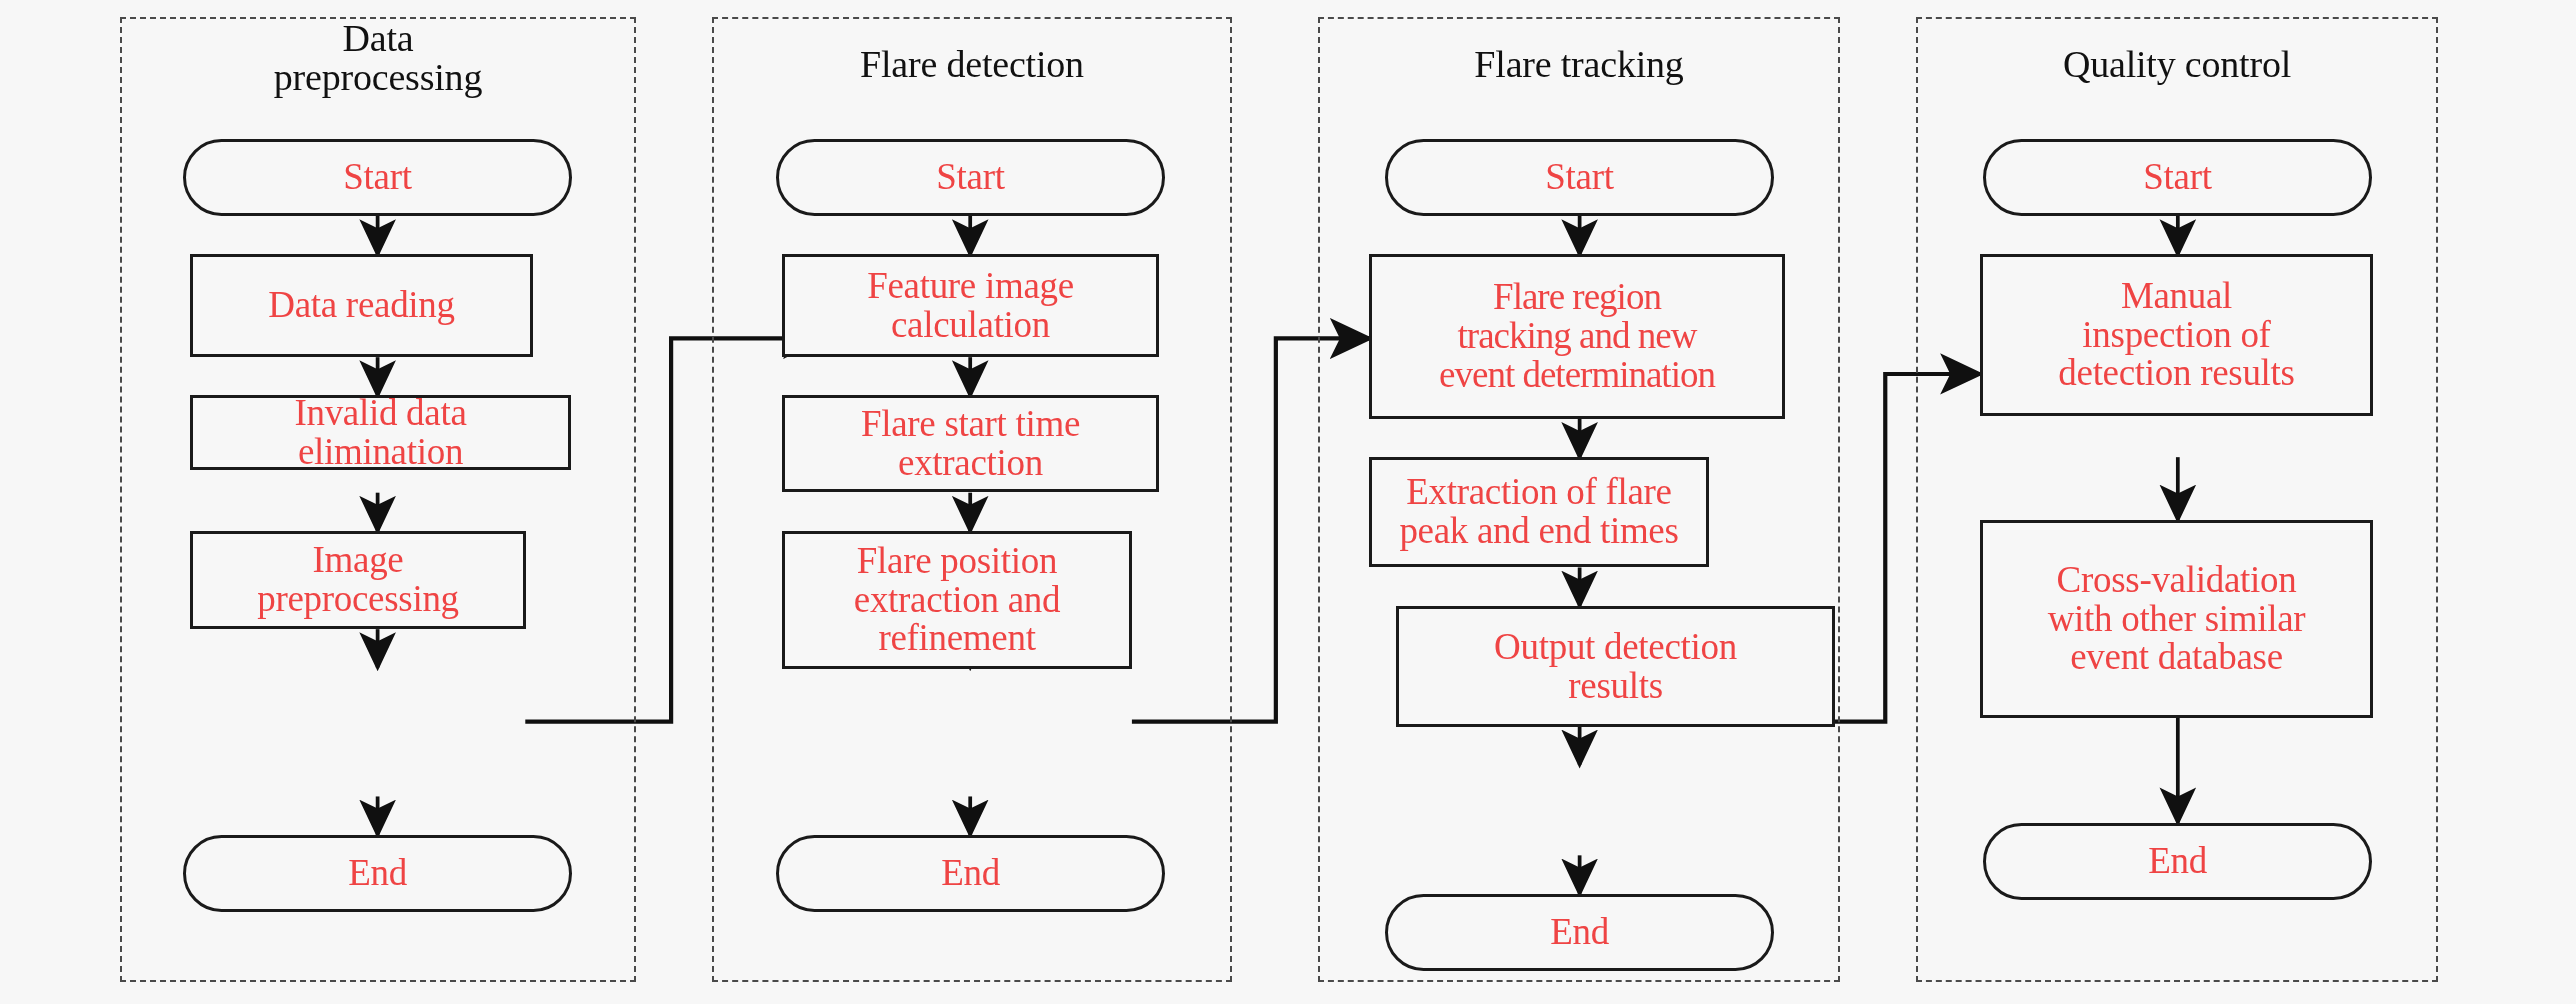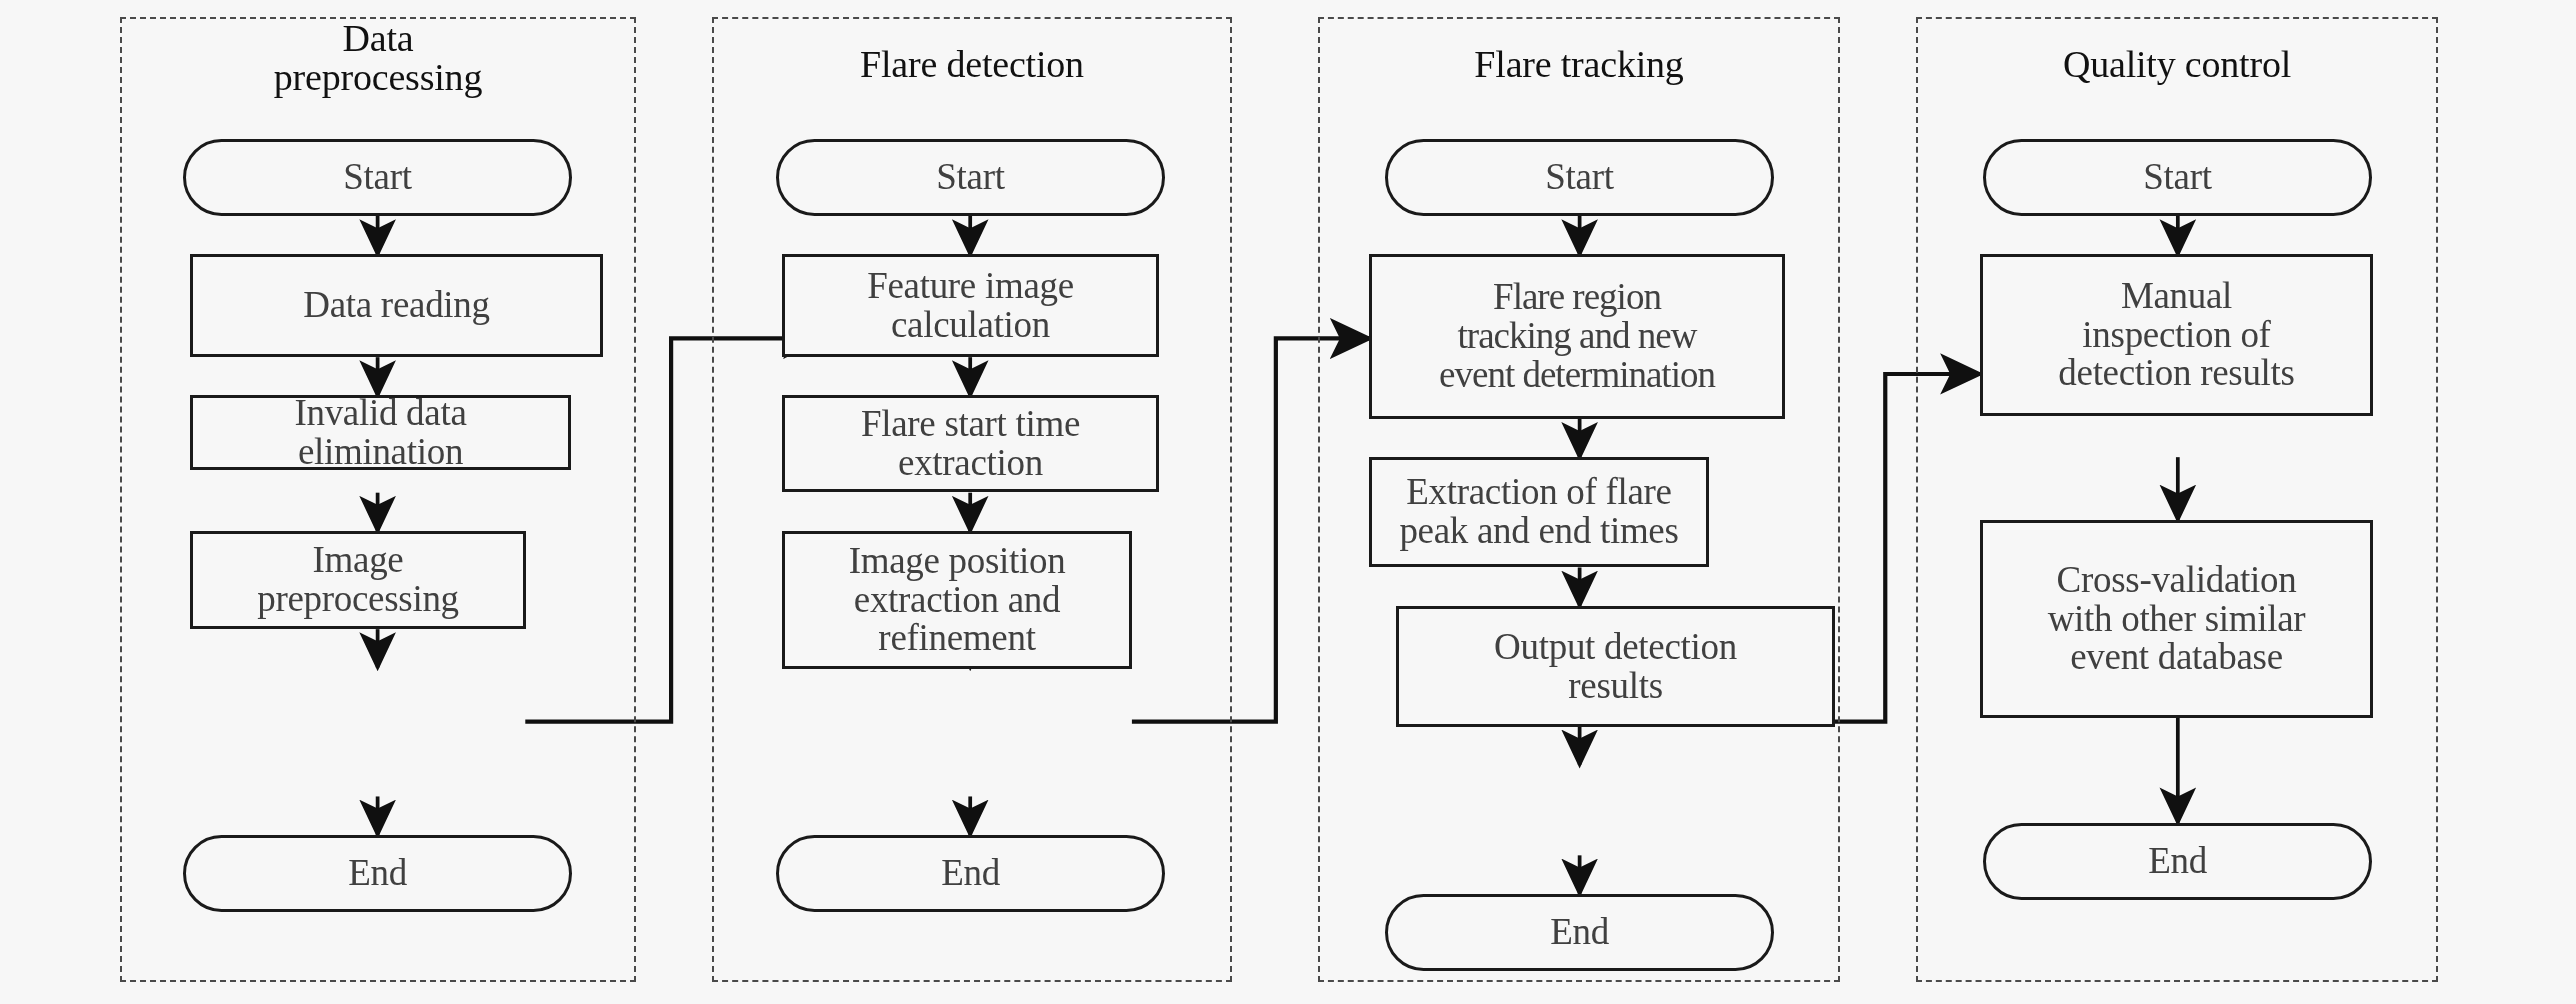--- a/index.html
+++ b/index.html
@@ -30,21 +30,21 @@
     white-space: pre-line;
     letter-spacing: -0.2px;
   }
   .node {
     position: absolute;
     box-sizing: border-box;
     display: flex;
     align-items: center;
     justify-content: center;
     text-align: center;
-    color: #404040;
+    color: #ef4444;
     font-size: 37px;
     line-height: 1.05;
     background: #f7f7f7;
     white-space: pre-line;
     letter-spacing: -0.3px;
   }
   .node.process {
     border: 3.3px solid #1a1a1a;
   }
   .node.terminal {
@@ -101,36 +101,36 @@
       <path d="M1211,772 L1365,772 L1365,362 L1465,362"></path>
       <path d="M1910,772 L2017,772 L2017,400 L2118,400"></path>
     </g>
   </svg>
 
   <div class="panel" style="left:120px; top:17px; width:516px; height:965px;"></div>
   <div class="panel-title" style="left:120px; top:18.7px; width:516px;">Data
 preprocessing</div>
 
   <div class="node terminal" style="left:183px; top:139px; width:389px; height:77px;">Start</div>
-  <div class="node process" style="left:190px; top:254px; width:413px; height:103px;">Data reading</div>
+  <div class="node process" style="left:190px; top:254px; width:343px; height:103px;">Data reading</div>
   <div class="node process" style="left:190px; top:395px; width:381px; height:75px;">Invalid data
 elimination</div>
   <div class="node process" style="left:190px; top:531px; width:336px; height:98px;">Image
 preprocessing</div>
   <div class="node terminal" style="left:183px; top:835px; width:389px; height:77px;">End</div>
 
   <div class="panel" style="left:712px; top:17px; width:520px; height:965px;"></div>
   <div class="panel-title" style="left:712px; top:45px; width:520px;">Flare detection</div>
 
   <div class="node terminal" style="left:776px; top:139px; width:389px; height:77px;">Start</div>
   <div class="node process" style="left:782px; top:254px; width:377px; height:103px;">Feature image
 calculation</div>
   <div class="node process" style="left:782px; top:395px; width:377px; height:97px;">Flare start time
 extraction</div>
-  <div class="node process" style="left:782px; top:531px; width:350px; height:138px;">Image position
+  <div class="node process" style="left:782px; top:531px; width:350px; height:138px;">Flare position
 extraction and
 refinement</div>
   <div class="node terminal" style="left:776px; top:835px; width:389px; height:77px;">End</div>
 
   <div class="panel" style="left:1318px; top:17px; width:522px; height:965px;"></div>
   <div class="panel-title" style="left:1318px; top:45px; width:522px;">Flare tracking</div>
 
   <div class="node terminal" style="left:1385px; top:139px; width:389px; height:77px;">Start</div>
   <div class="node process tight" style="left:1369px; top:254px; width:416px; height:165px;">Flare region
 tracking and new

